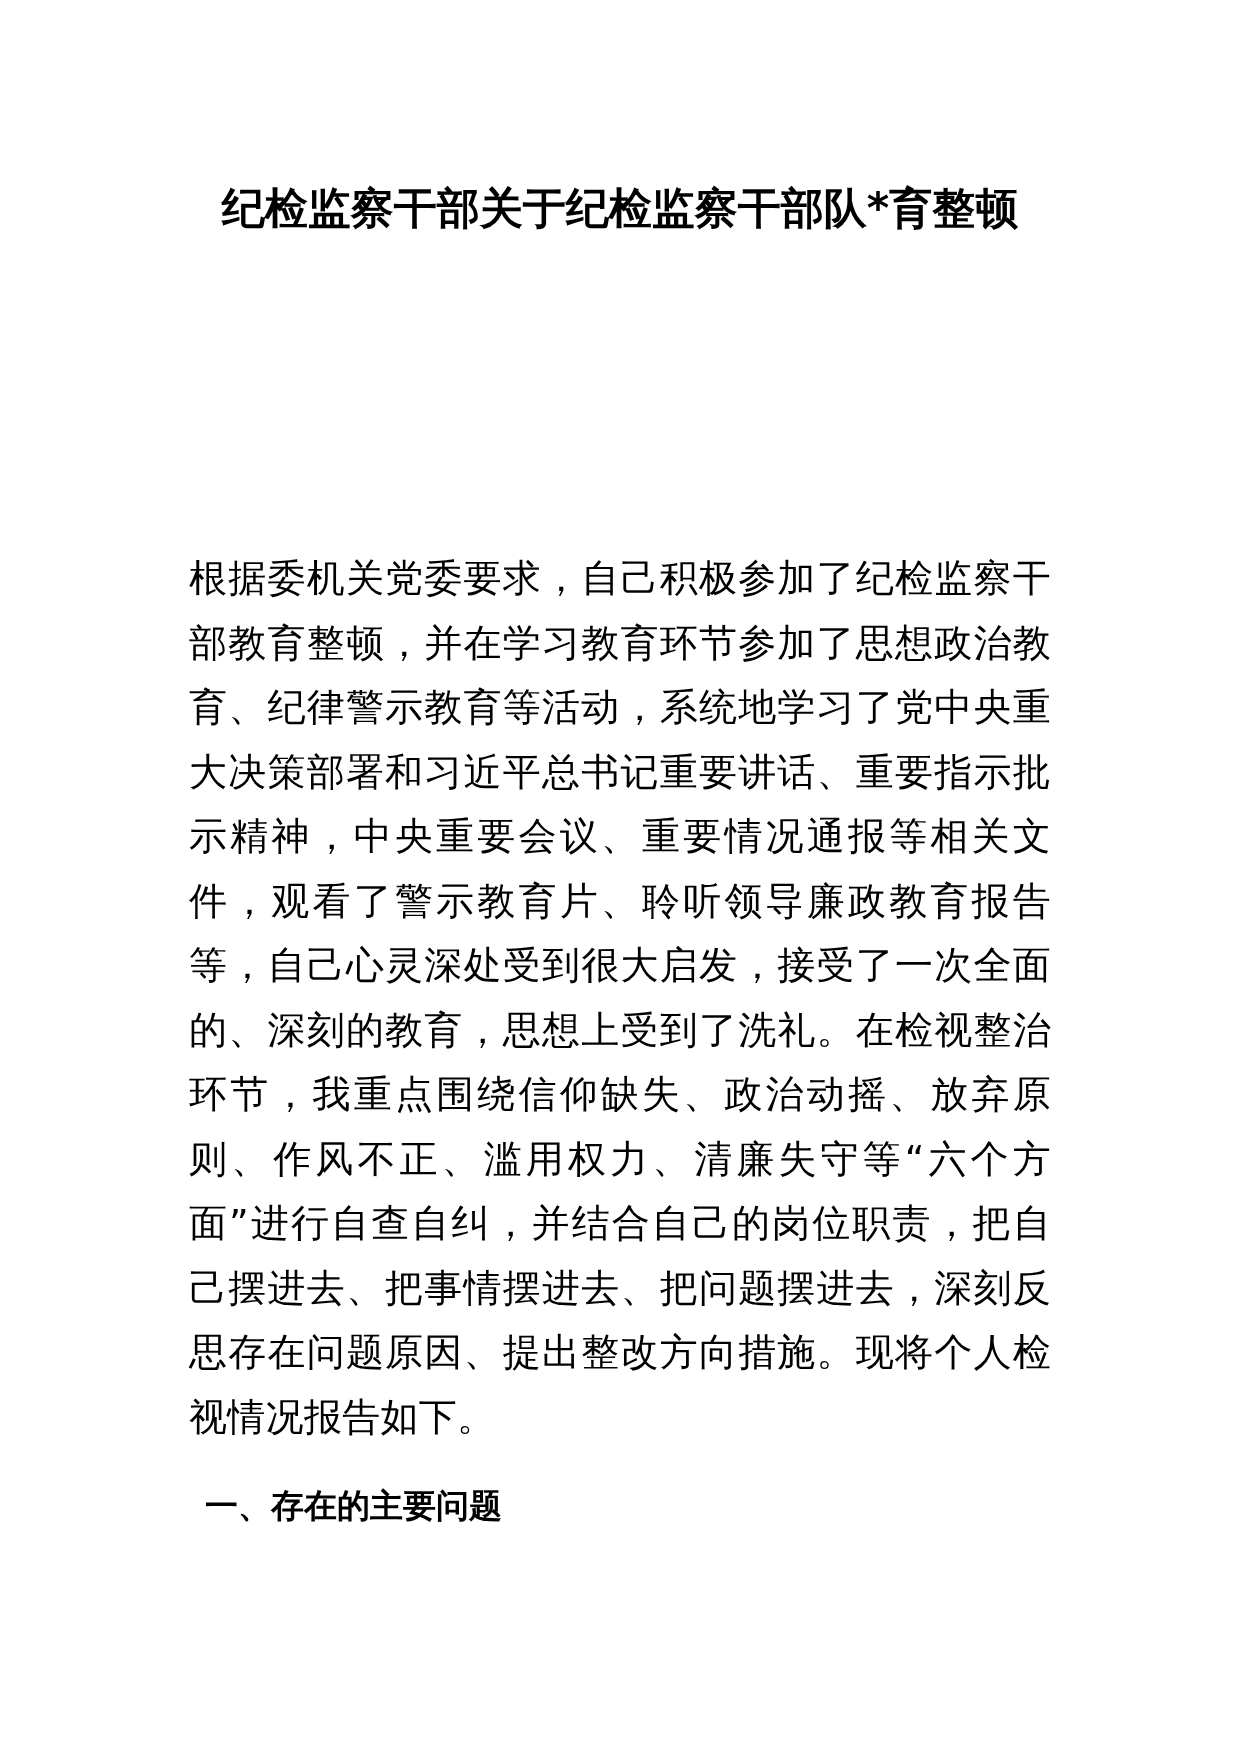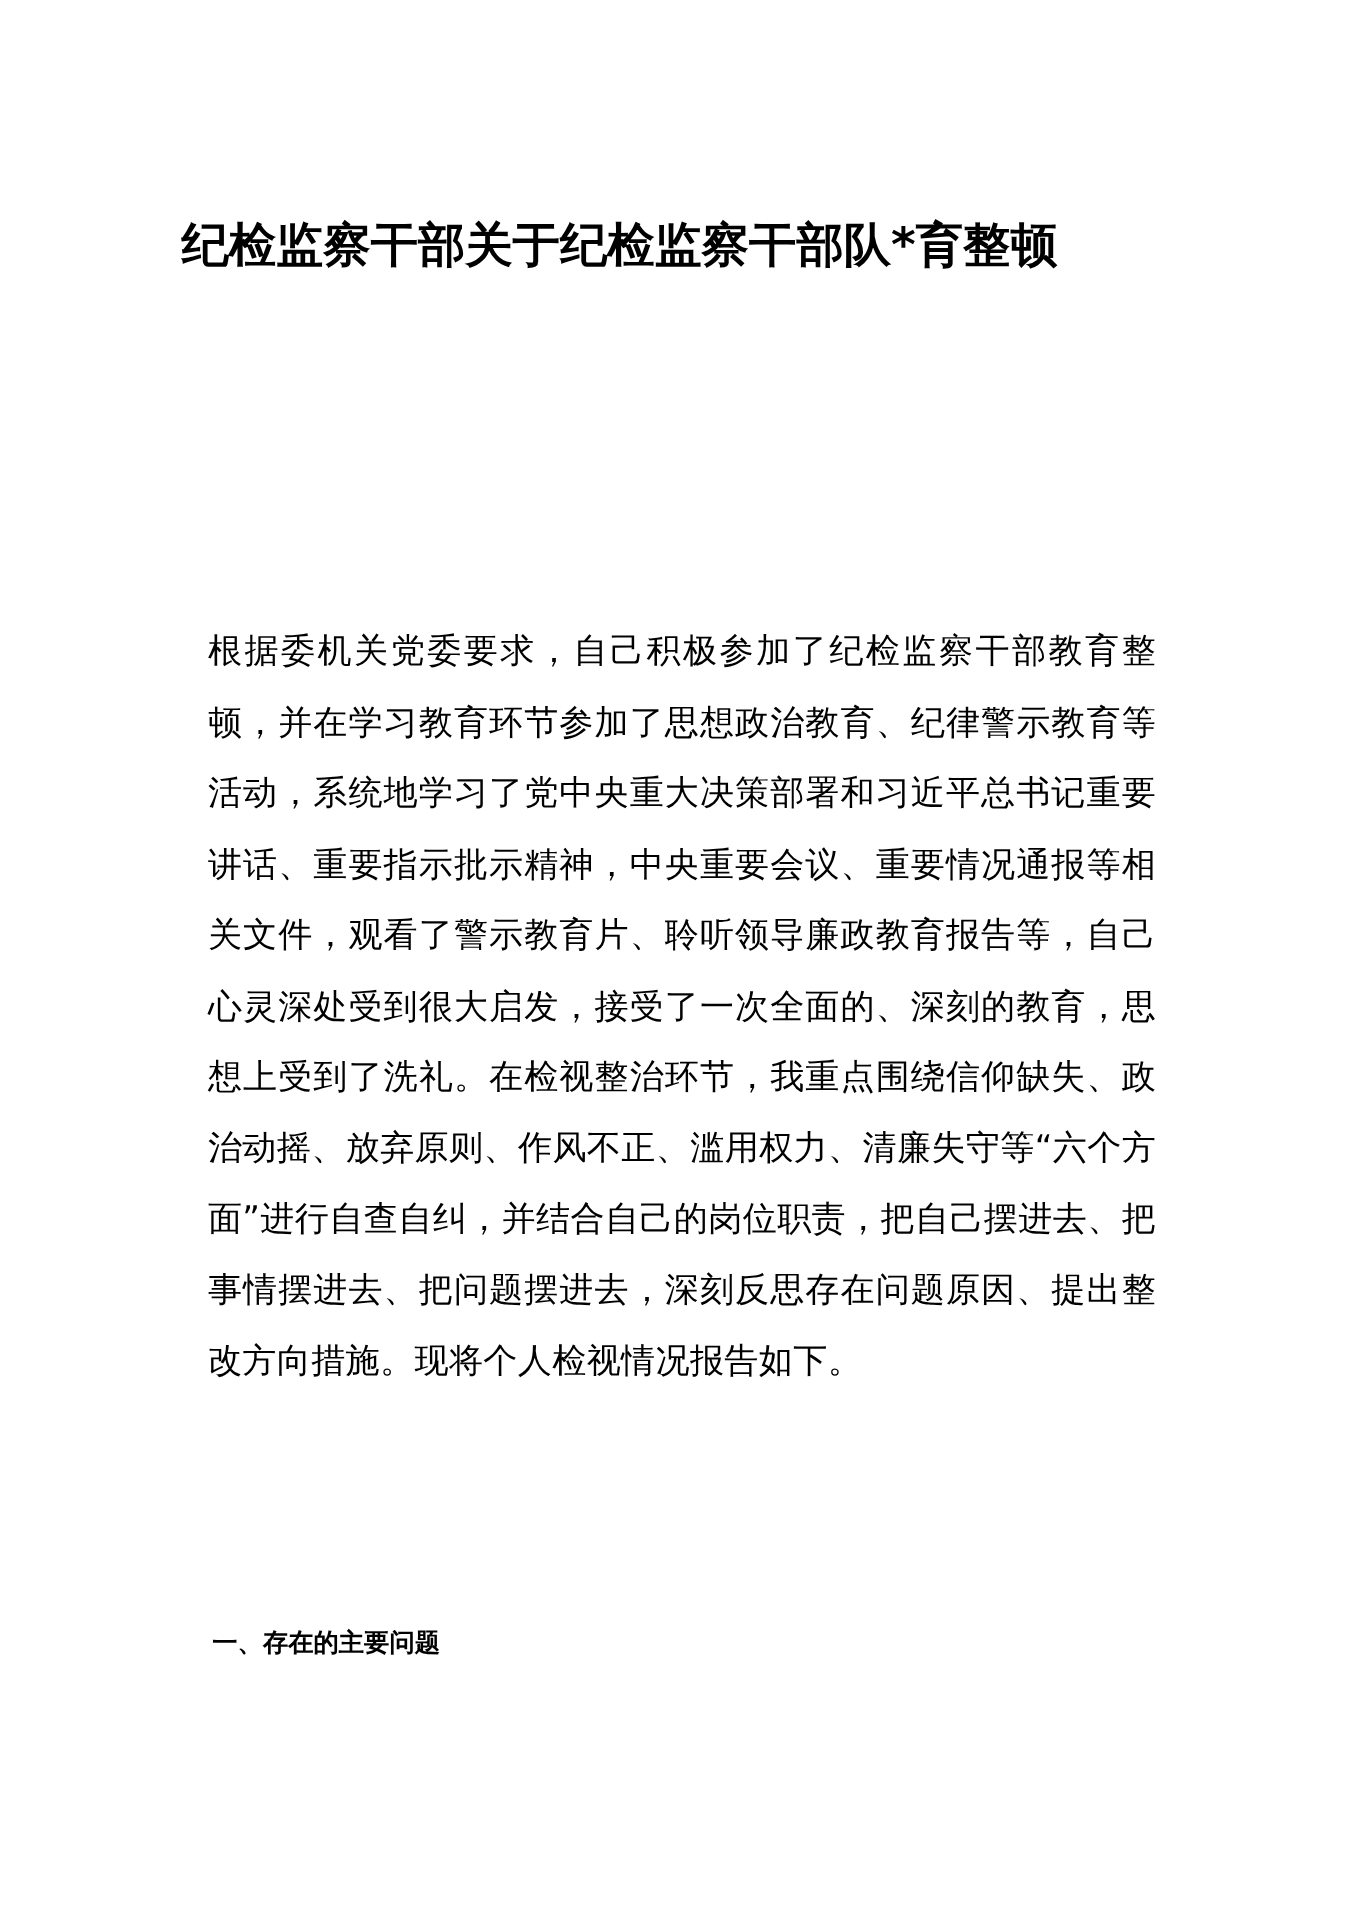--- a/index.html
+++ b/index.html
@@ -20,49 +20,49 @@
       left: 0;
       top: 0;
       width: 1240px;
       height: 1754px;
       background: #ffffff;
     }
     .title {
       position: absolute;
       left: 150px;
       width: 940px;
-      text-align: left;
+      text-align: center;
       font-weight: bold;
       font-size: 43px;
       line-height: 60px;
-      margin: 15px;
+      margin: 0;
       letter-spacing: 0px;
       white-space: nowrap;
     }
     .title.line1 { top: 178px; }
     .title.line2 { top: 342px; }
     .body-text {
       position: absolute;
       left: 189px;
-      top: 560px;
+      top: 546px;
       width: 862px;
-      font-size: 31px;
+      font-size: 38px;
       line-height: 64.5px;
       text-align: justify;
       text-justify: inter-character;
       margin: 0;
       letter-spacing: 0.3px;
     }
     .section-heading {
       position: absolute;
       left: 189px;
       top: 1460px;
-      font-size: 23px;
+      font-size: 33px;
       line-height: 60px;
-      margin: 4px;
+      margin: 16px;
     }
   </style>
 </head>
 <body>
 
 <div class="page">
   <h1 class="title line1">纪检监察干部关于纪检监察干部队*育整顿</h1>
 
   <p class="body-text">根据委机关党委要求，自己积极参加了纪检监察干部教育整顿，并在学习教育环节参加了思想政治教育、纪律警示教育等活动，系统地学习了党中央重大决策部署和习近平总书记重要讲话、重要指示批示精神，中央重要会议、重要情况通报等相关文件，观看了警示教育片、聆听领导廉政教育报告等，自己心灵深处受到很大启发，接受了一次全面的、深刻的教育，思想上受到了洗礼。在检视整治环节，我重点围绕信仰缺失、政治动摇、放弃原则、作风不正、滥用权力、清廉失守等“六个方面”进行自查自纠，并结合自己的岗位职责，把自己摆进去、把事情摆进去、把问题摆进去，深刻反思存在问题原因、提出整改方向措施。现将个人检视情况报告如下。</p>
 

